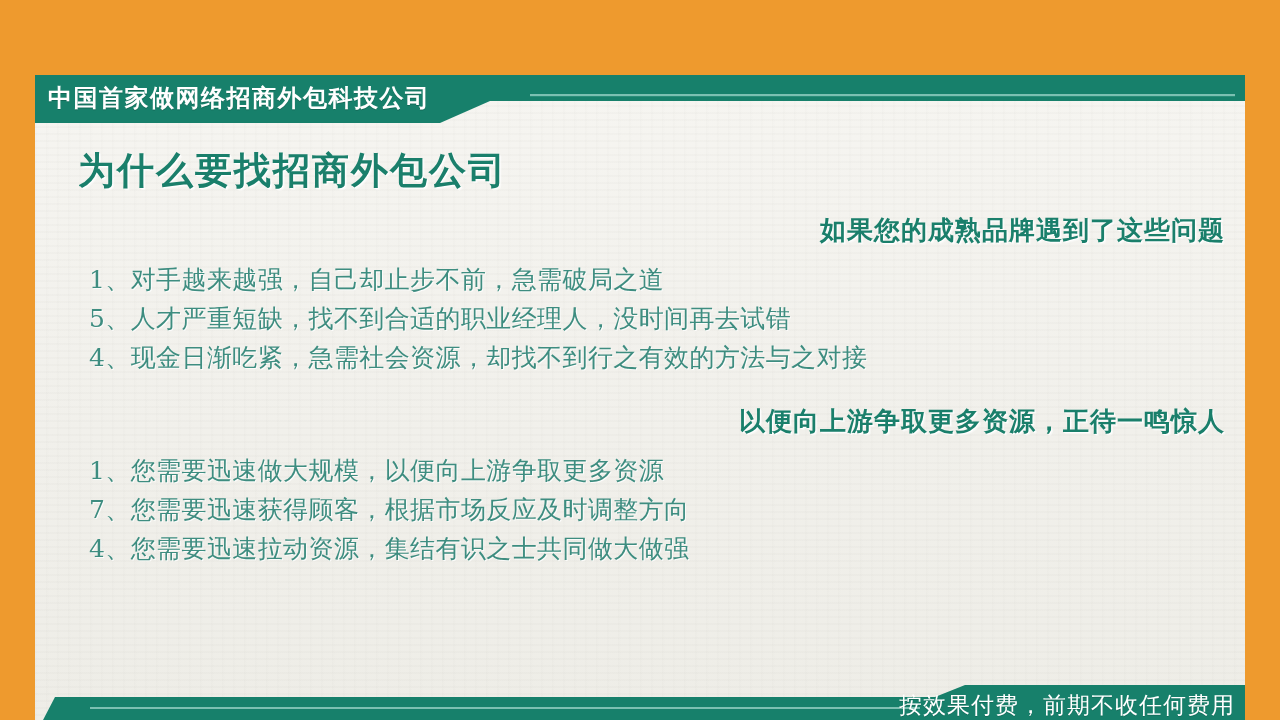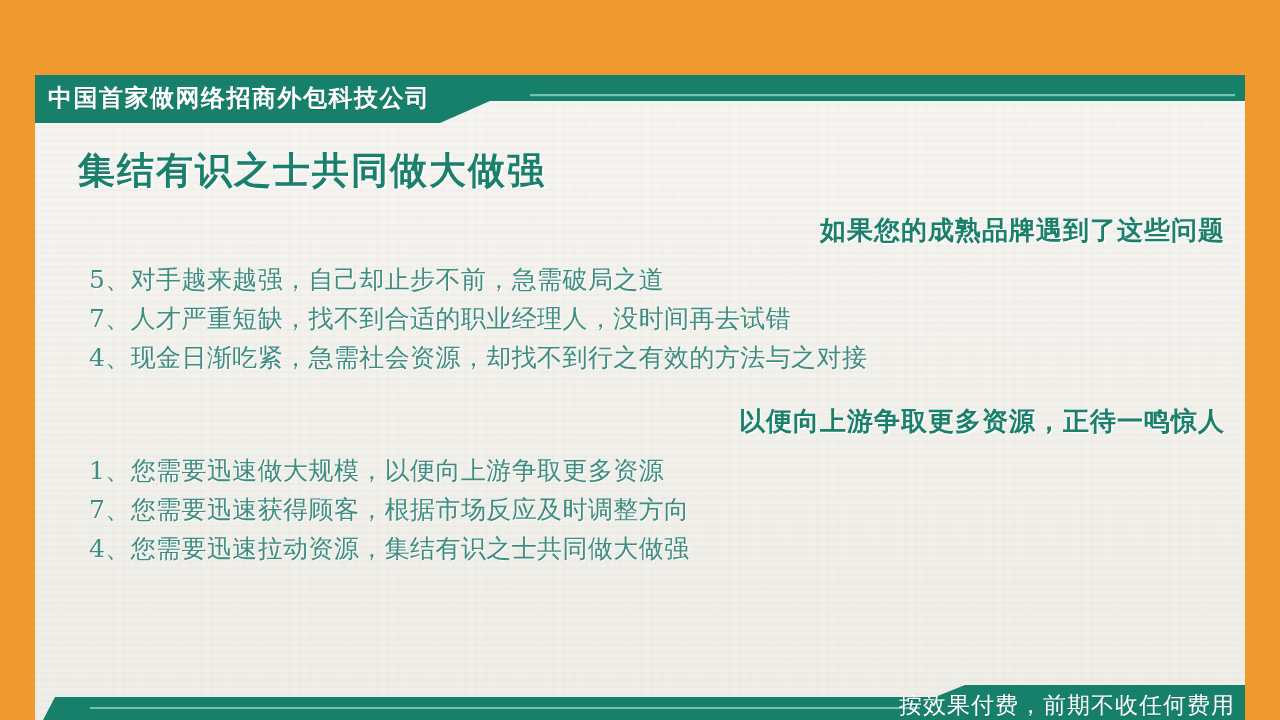--- a/index.html
+++ b/index.html
@@ -163,27 +163,27 @@
     <svg width="1210" height="48" viewBox="0 0 1210 48" xmlns="http://www.w3.org/2000/svg">
       <polygon points="0,0 1210,0 1210,26 455,26 405,48 0,48" fill="#17806B"></polygon>
       <rect x="495" y="19" width="705" height="2.2" fill="#7CC0B2"></rect>
     </svg>
   </div>
 
   <div class="header-title">中国首家做网络招商外包科技公司</div>
 
   <div class="content">
 
-    <h1 class="main-title">集结有识之士共同做大做强</h1>
+    <h1 class="main-title">为什么要找招商外包公司</h1>
 
     <div class="section">
       <h2 class="section-heading">如果您的成熟品牌遇到了这些问题</h2>
       <ul class="bullet-list">
-        <li>5、对手越来越强，自己却止步不前，急需破局之道</li>
-        <li>7、人才严重短缺，找不到合适的职业经理人，没时间再去试错</li>
+        <li>1、对手越来越强，自己却止步不前，急需破局之道</li>
+        <li>5、人才严重短缺，找不到合适的职业经理人，没时间再去试错</li>
         <li>4、现金日渐吃紧，急需社会资源，却找不到行之有效的方法与之对接</li>
       </ul>
     </div>
 
     <div class="gap"></div>
 
     <div class="section">
       <h2 class="section-heading">以便向上游争取更多资源，正待一鸣惊人</h2>
       <ul class="bullet-list">
         <li>1、您需要迅速做大规模，以便向上游争取更多资源</li>

